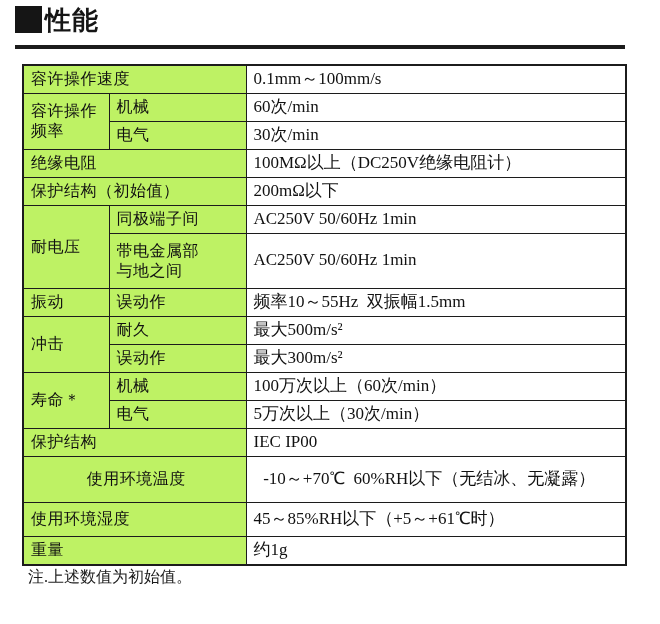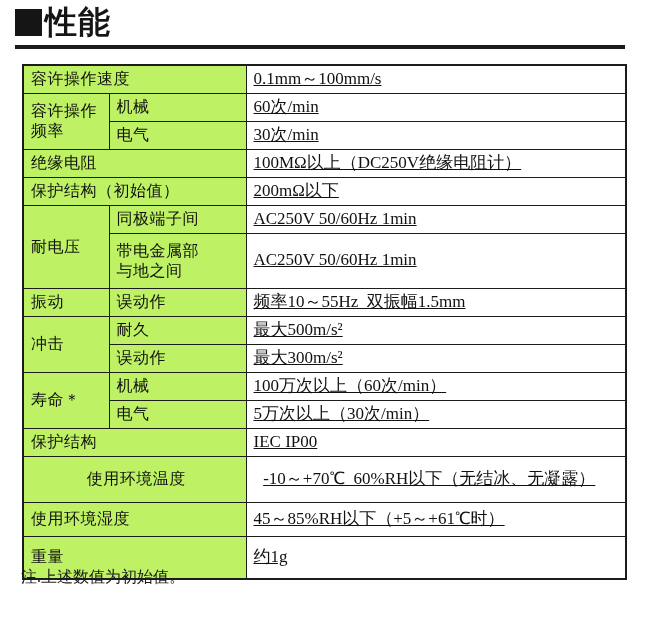--- a/index.html
+++ b/index.html
@@ -28,21 +28,21 @@
     align-items: center;
   }
   .title-square {
     width: 27px;
     height: 27px;
     background: #151515;
     display: inline-block;
     margin-right: 3px;
   }
   .title-text {
-    font-size: 32px;
+    font-size: 26px;
     font-weight: bold;
     letter-spacing: 1px;
     line-height: 1;
     color: #151515;
   }
   .title-rule {
     position: absolute;
     left: 15px;
     top: 45px;
     width: 610px;
@@ -72,31 +72,30 @@
     white-space: pre-wrap;
     line-height: 1.25;
   }
   td.val {
     background: #ffffff;
     font-family: "Liberation Serif", serif;
     font-size: 17px;
     padding: 2px 20px 2px 7px;
     white-space: pre-wrap;
     line-height: 1.2;
-    text-decoration: underline;
   }
   tr { height: 28px; }
   tr.r-tall { height: 55px; }
   tr.r-temp { height: 46px; text-align: center; }
   tr.r-hum  { height: 34px; margin-left: 40px; }
-  tr.r-wt   { height: 43px; }
+  tr.r-wt   { height: 29px; }
   
   .notes {
     position: absolute;
-    left: 21px;
+    left: 28px;
     top: 567px;
     font-family: "Liberation Serif", serif;
     font-size: 16px;
     line-height: 1.3;
     color: #1a1a1a;
   }
   .note-line { white-space: pre-wrap; }
 </style>
 </head>
 <body>

